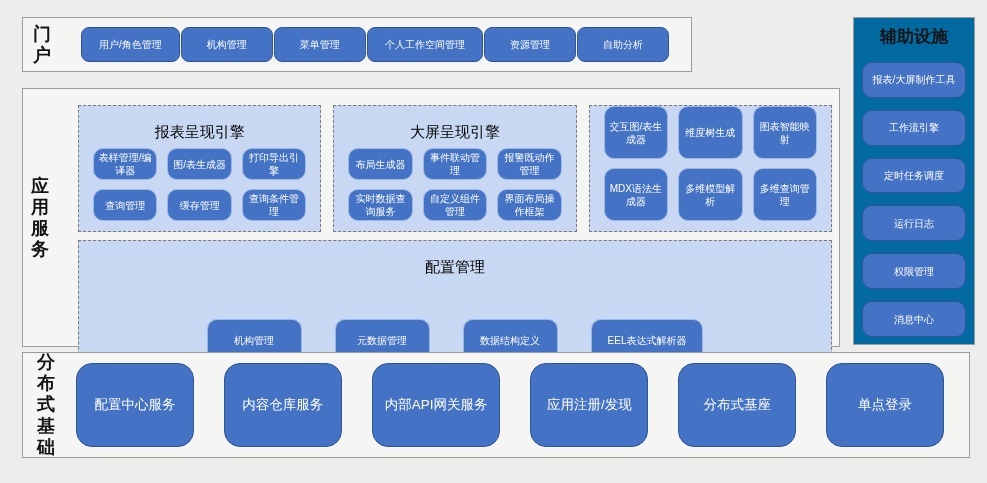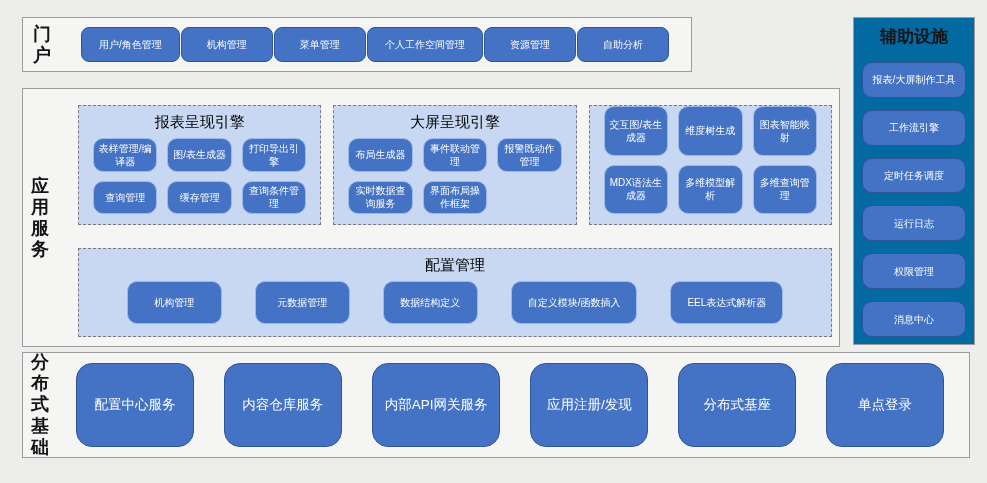--- a/index.html
+++ b/index.html
@@ -15,25 +15,25 @@
   .portal-buttons{position:absolute;left:50px;right:14px;top:0;bottom:0;
        display:flex;align-items:center;justify-content:space-between;padding:0 8px;}
   .portal-buttons .btn{height:35px;min-width:92px;padding:0 17px;}
   
   .services-content{position:absolute;left:55px;right:7px;top:16px;bottom:9px;
        display:flex;flex-direction:column;}
   .engine-row{display:flex;gap:12px;height:143px;}
   .group{background:#c9d8f2;border:1.5px dashed #7a7a7a;box-sizing:border-box;
        display:flex;flex-direction:column;}
   .engine{flex:1;}
-  .group-title{font-size:15px;color:#000;text-align:center;padding:7px 0 6px;}
+  .group-title{font-size:15px;color:#000;text-align:center;padding:17px 0 6px;}
   .engine-grid{display:grid;grid-template-columns:repeat(3,1fr);gap:9px 10px;
        padding:0 14px 10px;flex:1;}
   .engine-grid .btn{border-color:#9db7e6;border-radius:10px;padding:2px 4px;}
-  .config-group{margin-top:23px;flex:1;}
+  .config-group{margin-top:8px;flex:1;gap:36px;}
   .config-row{display:flex;justify-content:center;gap:33px;align-items:center;flex:1;
        padding:0 10px 12px;}
   .config-row .btn{height:43px;border-color:#9db7e6;border-radius:10px;padding:0 16px;min-width:95px;}
   
   .foundation-buttons{position:absolute;left:53px;right:25px;top:0;bottom:0;
        display:flex;align-items:center;justify-content:space-between;}
   .foundation-buttons .btn{height:84px;min-width:118px;border-radius:16px;
        font-size:13.5px;padding:0 12px;}
   
   .sidebar{position:absolute;left:853px;top:17px;width:122px;height:328px;
@@ -77,20 +77,21 @@
           </div>
         </div>
 
         <div class="group engine">
           <div class="group-title">大屏呈现引擎</div>
           <div class="engine-grid">
             <div class="btn">布局生成器</div>
             <div class="btn">事件联动管理</div>
             <div class="btn">报警既动作管理</div>
             <div class="btn">实时数据查询服务</div>
+            <div class="btn">自定义组件管理</div>
             <div class="btn">界面布局操作框架</div>
           </div>
         </div>
 
         <div class="group engine">
           <div class="engine-grid">
             <div class="btn">交互图/表生成器</div>
             <div class="btn">维度树生成</div>
             <div class="btn">图表智能映射</div>
             <div class="btn">MDX语法生成器</div>
@@ -99,39 +100,38 @@
           </div>
         </div>
       </div>
 
       <div class="group config-group">
         <div class="group-title">配置管理</div>
         <div class="config-row">
           <div class="btn">机构管理</div>
           <div class="btn">元数据管理</div>
           <div class="btn">数据结构定义</div>
-          <div class="btn">自定义模块/函数插入</div>
           <div class="btn">EEL表达式解析器</div>
         </div>
       </div>
     </div>
   </section>
 
   <aside class="sidebar">
     <div class="sidebar-title">辅助设施</div>
     <div class="btn">报表/大屏制作工具</div>
     <div class="btn">工作流引擎</div>
     <div class="btn">定时任务调度</div>
     <div class="btn">运行日志</div>
     <div class="btn">权限管理</div>
     <div class="btn">消息中心</div>
   </aside>
 
   <section class="panel" style="left:22px;top:352px;width:948px;height:106px;">
-    <div class="vlabel" style="left:6px;">分布式基础</div>
+    <div class="vlabel" style="left:12px;">分布式基础</div>
     <div class="foundation-buttons">
       <div class="btn">配置中心服务</div>
       <div class="btn">内容仓库服务</div>
       <div class="btn">内部API网关服务</div>
       <div class="btn">应用注册/发现</div>
       <div class="btn">分布式基座</div>
       <div class="btn">单点登录</div>
     </div>
   </section>
 

